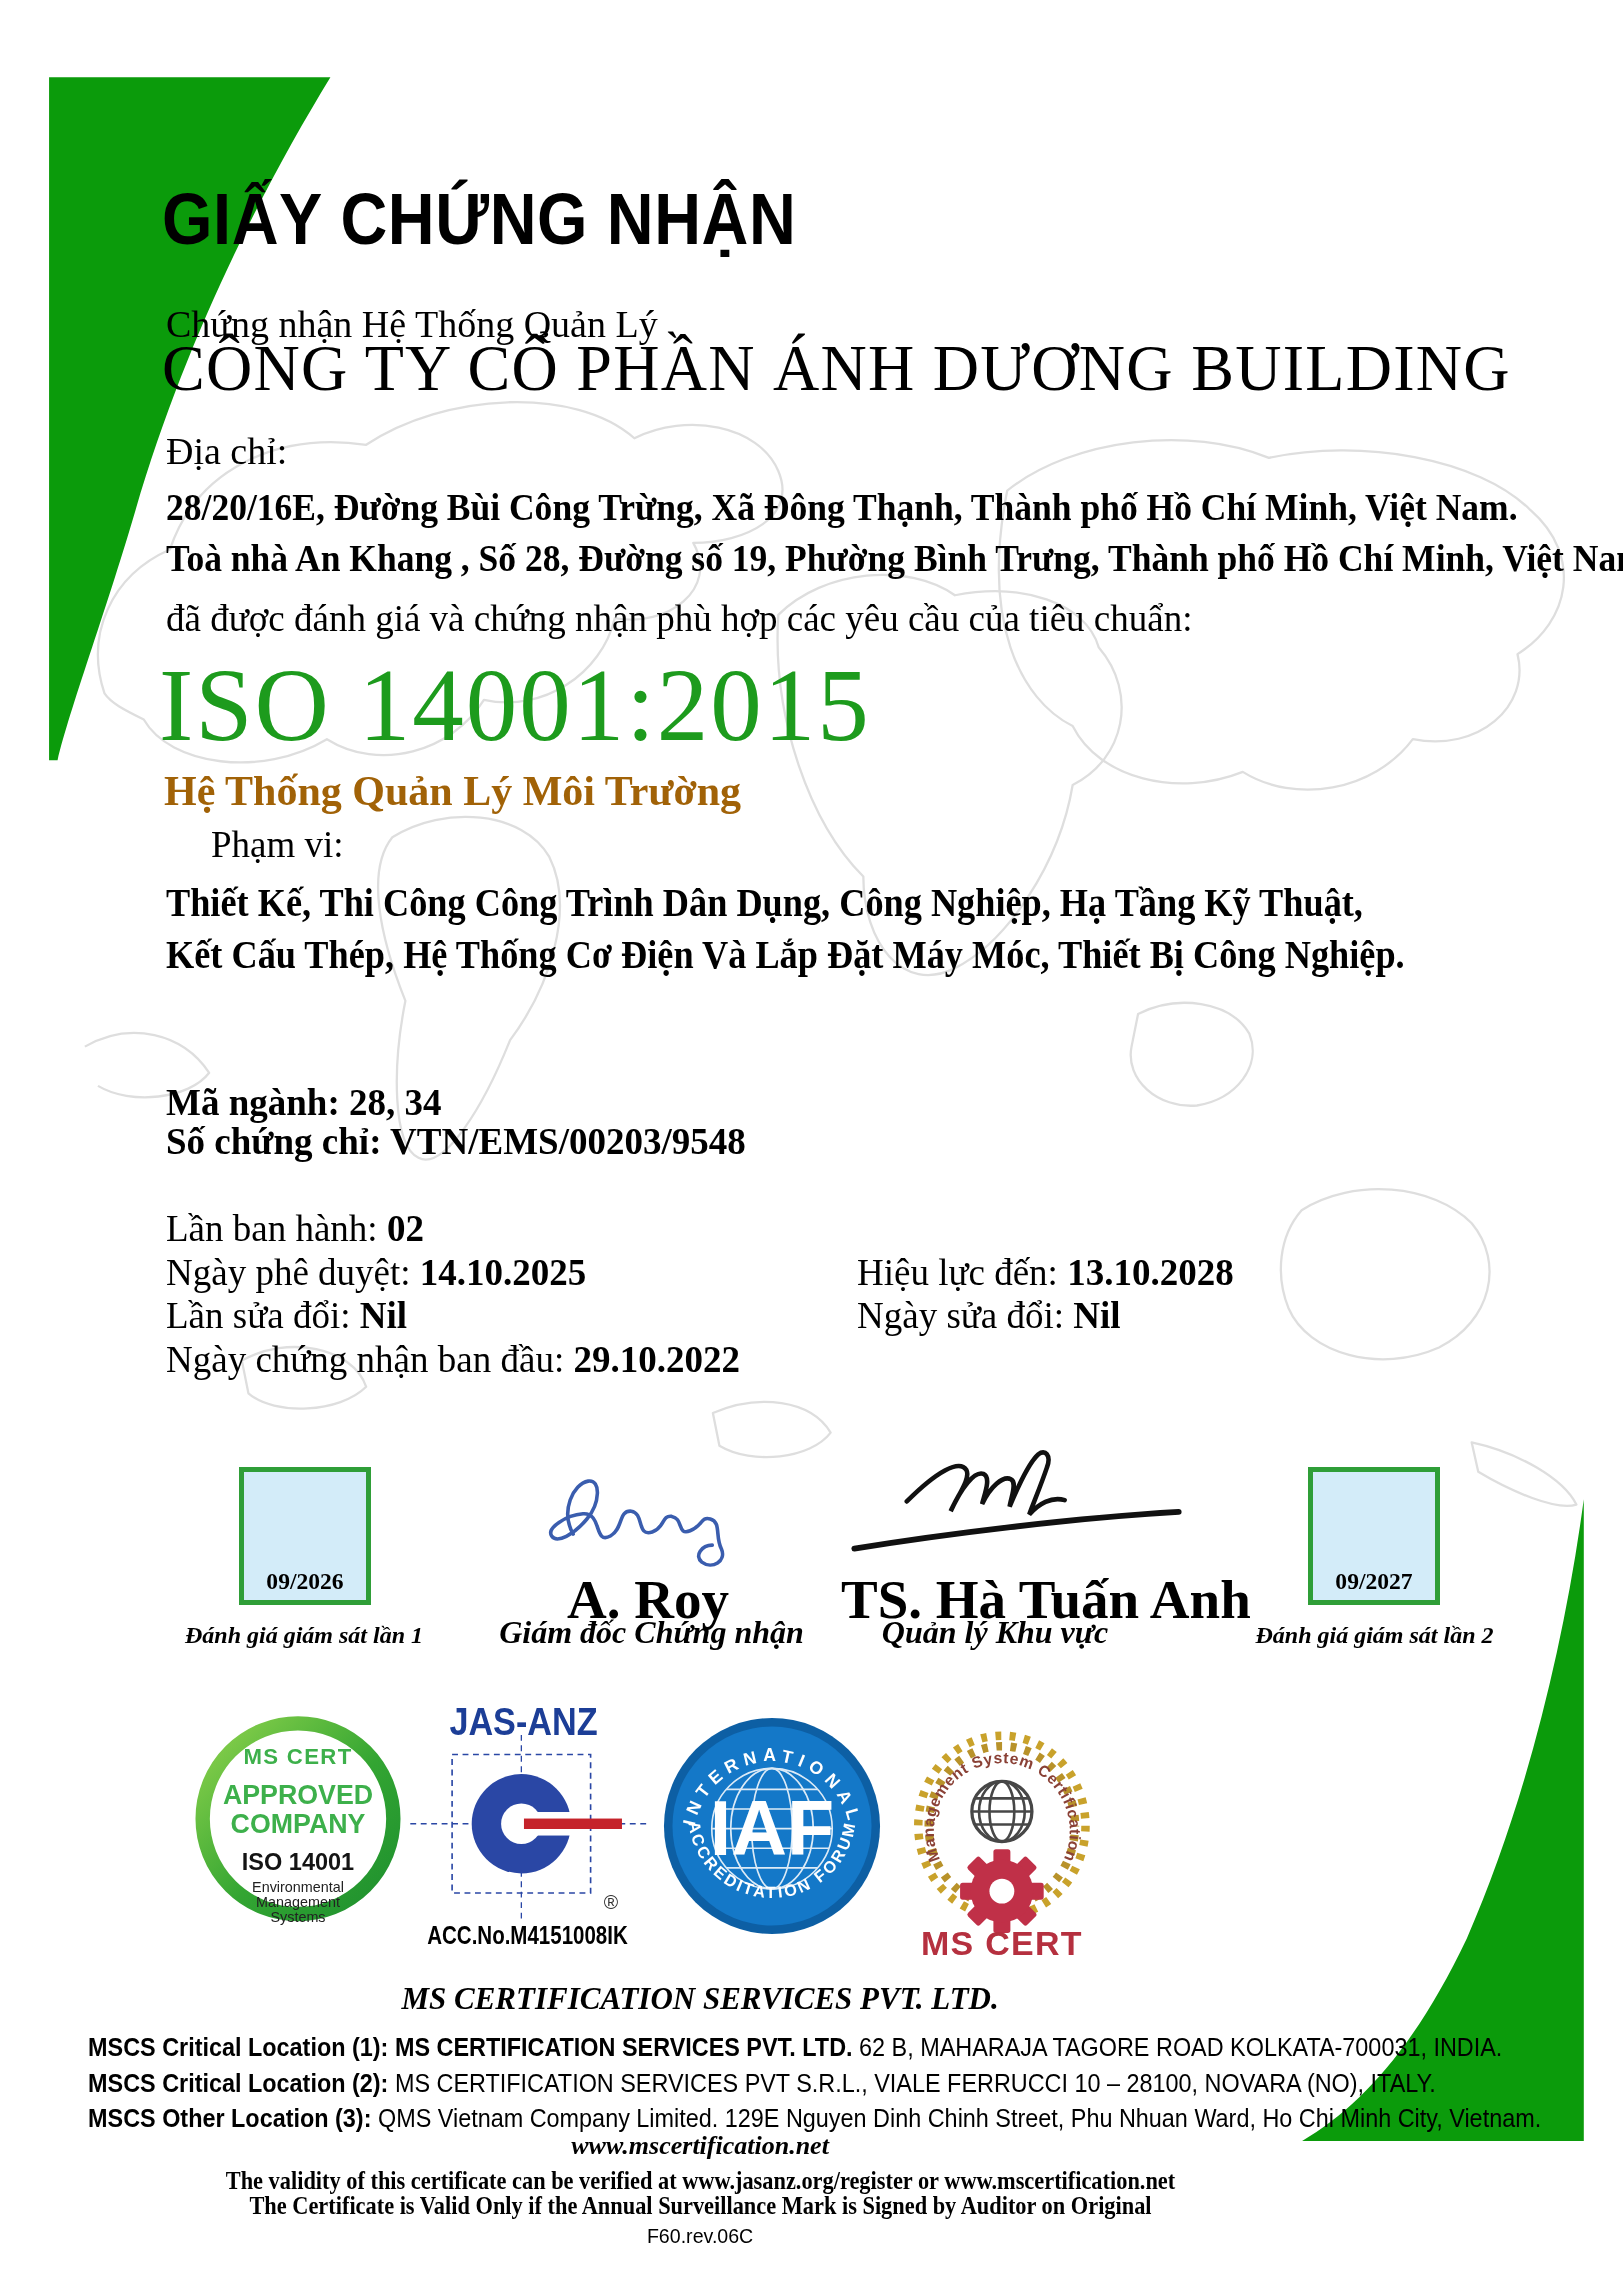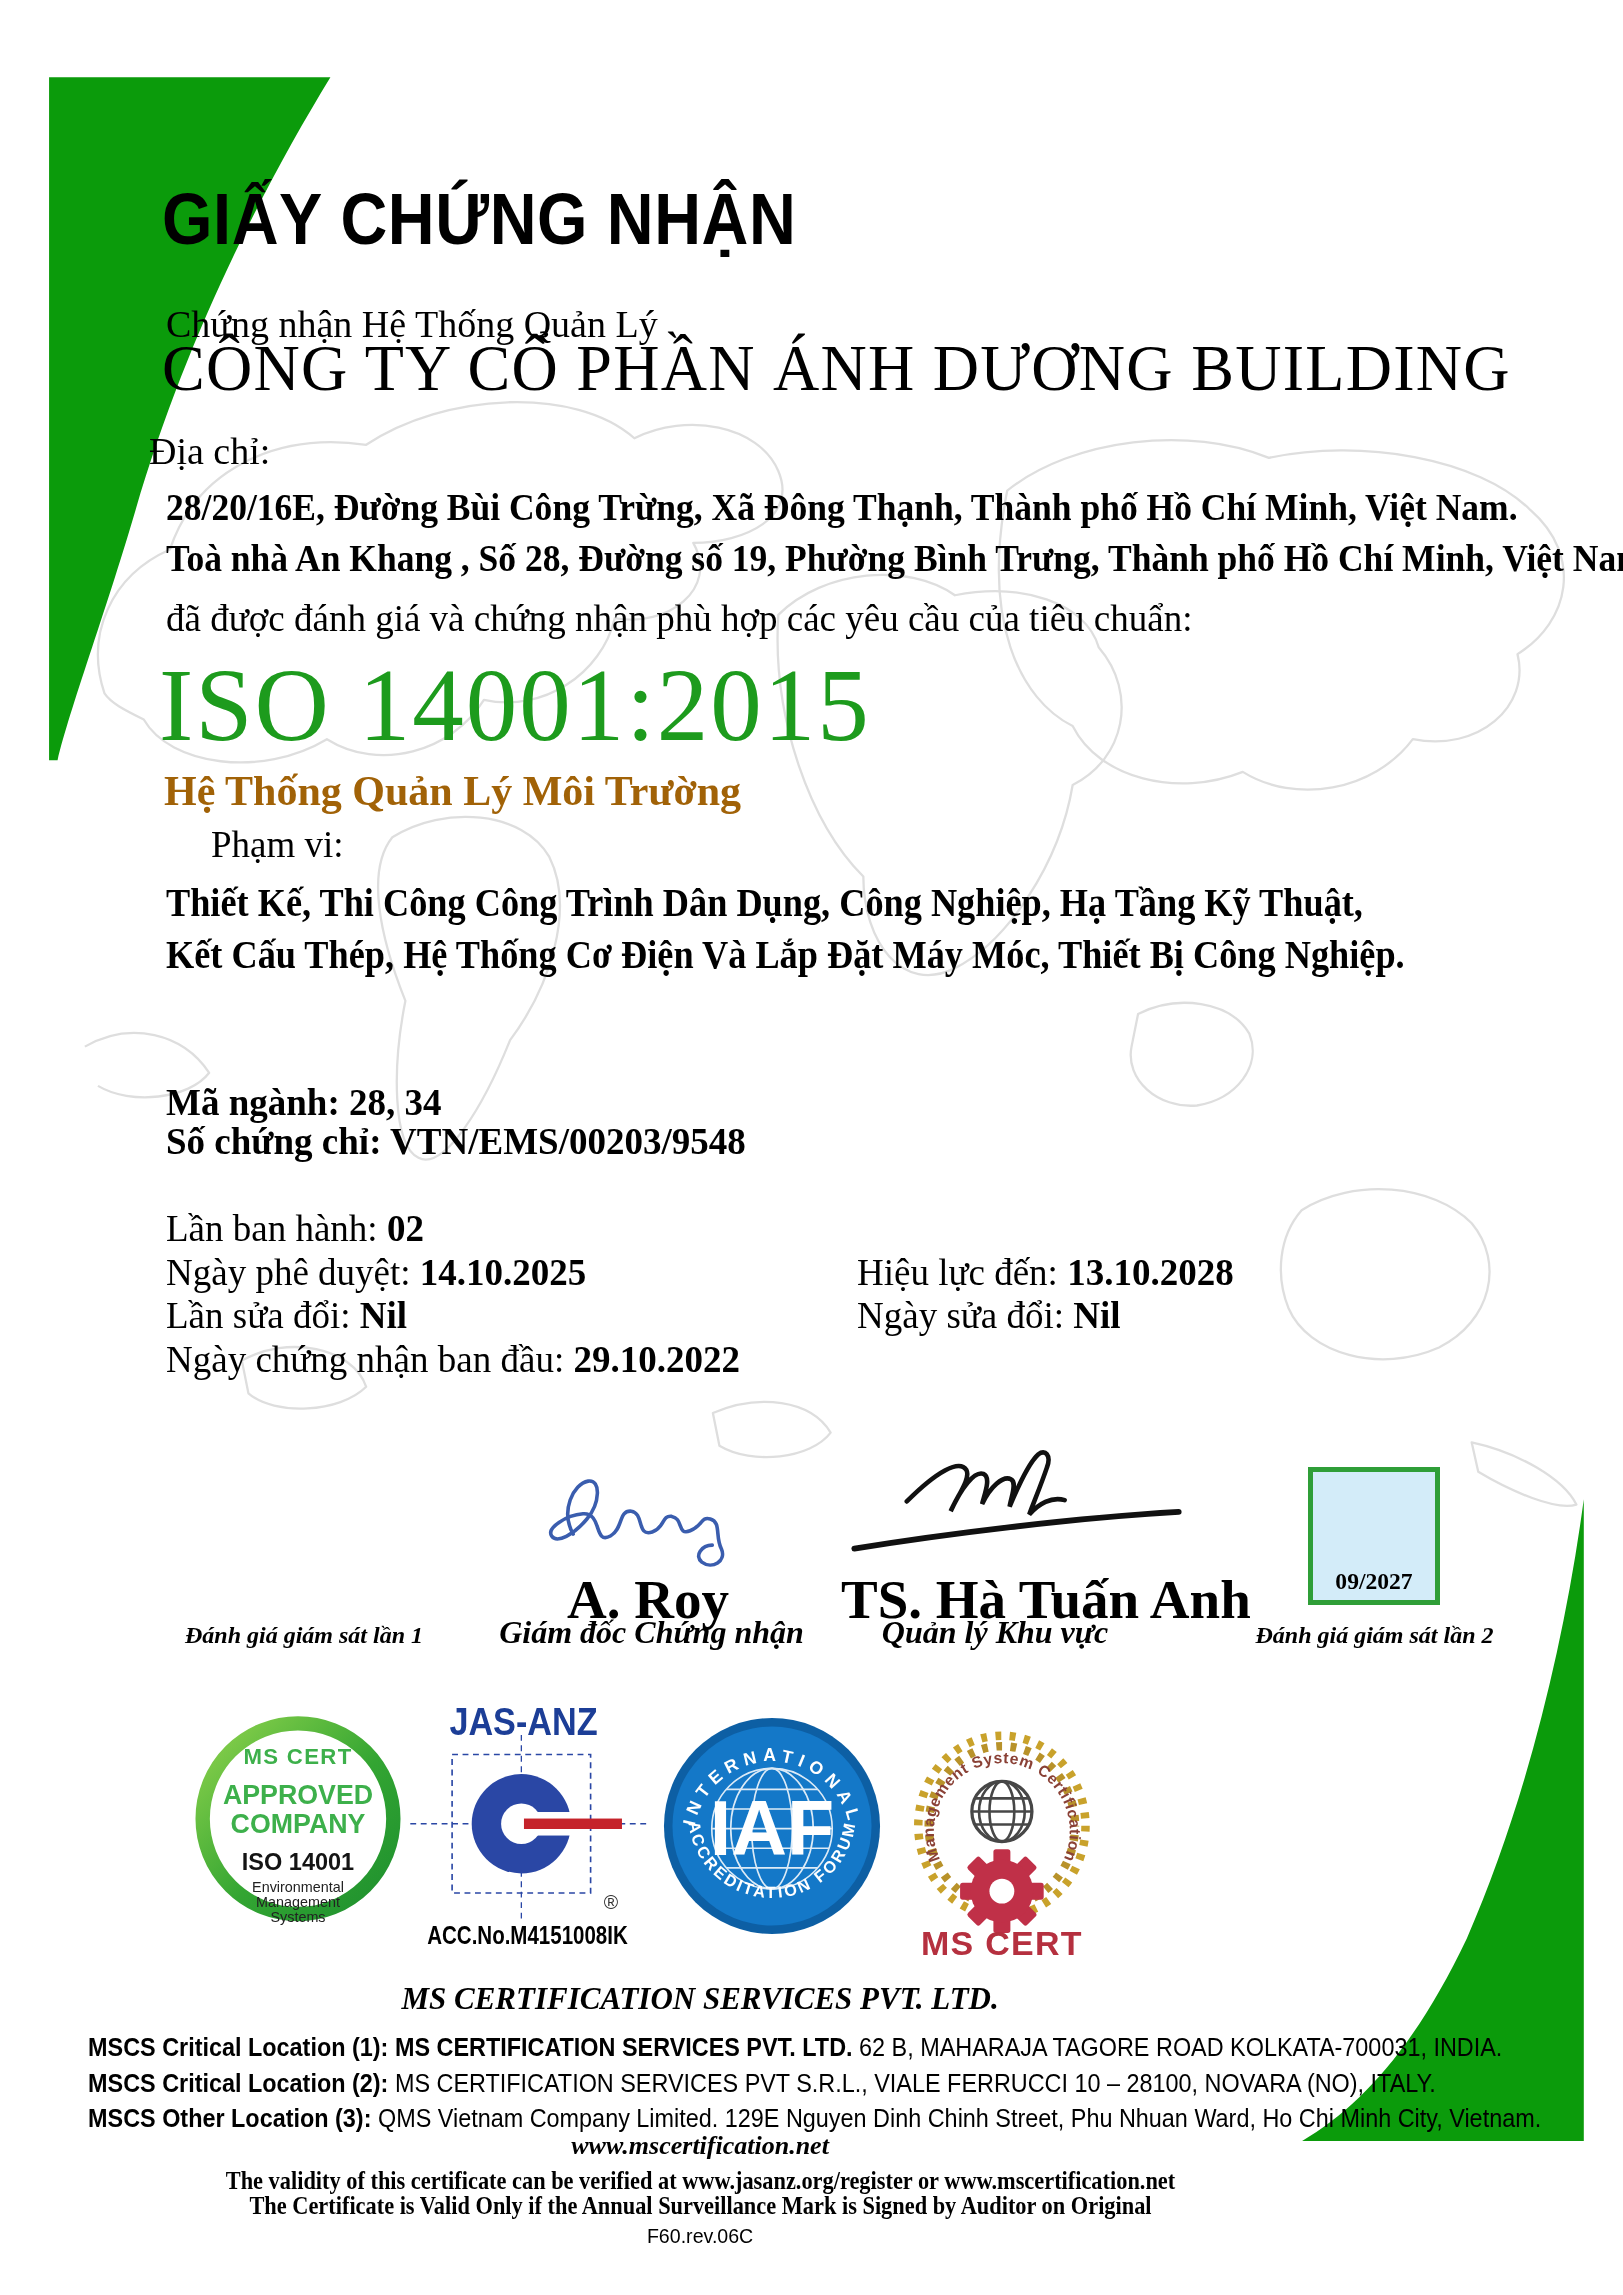--- a/index.html
+++ b/index.html
@@ -6,21 +6,21 @@
   .page{position:relative;width:1623px;height:2295px;background:#fff;overflow:hidden;
         font-family:"Liberation Serif","DejaVu Serif",serif;color:#000;}
   .abs{position:absolute;}
   .serif{font-family:"Liberation Serif","DejaVu Serif",serif;}
 
   .main-title{left:162px;top:178px;font-size:72px;font-weight:700;
       font-family:"Liberation Sans","DejaVu Sans",sans-serif;
       transform:scaleX(.90);transform-origin:0 0;letter-spacing:0.7px;white-space:nowrap;}
   .subtitle{left:166px;top:302px;font-size:38px;white-space:nowrap;}
   .company{left:162px;top:331px;font-size:65px;letter-spacing:1.3px;white-space:nowrap;transform:scaleX(.985);transform-origin:0 0;}
-  .addr-label{left:149px;top:429px;font-size:38px;}
+  .addr-label{left:166px;top:429px;font-size:38px;}
   .addr1{left:166px;top:486px;font-size:37px;font-weight:700;white-space:nowrap;transform:scaleX(.96);transform-origin:0 0;}
   .addr2{left:166px;top:537px;font-size:37px;font-weight:700;white-space:nowrap;transform:scaleX(.96);transform-origin:0 0;}
   .note{left:166px;top:597px;font-size:37px;white-space:nowrap;}
   .iso{left:159px;top:649px;font-size:103px;line-height:1.1;color:#1d9b1d;letter-spacing:2px;white-space:nowrap;}
   .iso-name{left:164px;top:767px;font-size:42px;font-weight:700;color:#a16207;white-space:nowrap;}
   .scope-label{left:166px;top:823px;font-size:37px;margin-left:45px;}
   .scope1{left:166px;top:880px;font-size:39px;font-weight:700;white-space:nowrap;transform:scaleX(.93);transform-origin:0 0;}
   .scope2{left:166px;top:932px;font-size:39px;font-weight:700;white-space:nowrap;transform:scaleX(.93);transform-origin:0 0;}
   .fld{font-size:37px;white-space:nowrap;margin-top:8px;}
   .fld .v{font-weight:700;}
@@ -107,20 +107,23 @@
 
   <div class="abs fld f-manganh serif"><span>Mã ngành:</span> <span class="v">28, 34</span></div>
   <div class="abs fld f-socc serif"><span>Số chứng chỉ:</span> <span class="v">VTN/EMS/00203/9548</span></div>
   <div class="abs fld f-lbh serif"><span>Lần ban hành:</span> <span class="v">02</span></div>
   <div class="abs fld f-npd serif"><span>Ngày phê duyệt:</span> <span class="v">14.10.2025</span></div>
   <div class="abs fld f-hld serif"><span>Hiệu lực đến:</span> <span class="v">13.10.2028</span></div>
   <div class="abs fld f-lsd serif"><span>Lần sửa đổi:</span> <span class="v">Nil</span></div>
   <div class="abs fld f-nsd serif"><span>Ngày sửa đổi:</span> <span class="v">Nil</span></div>
   <div class="abs fld f-ncn serif"><span>Ngày chứng nhận ban đầu:</span> <span class="v">29.10.2022</span></div>
 
+  <div class="abs survbox box1">
+    <div class="d serif">09/2026</div>
+  </div>
   <div class="abs survbox box2">
     <div class="d serif">09/2027</div>
   </div>
   <div class="abs cap cap1 serif">Đánh giá giám sát lần 1</div>
   <div class="abs cap cap2 serif">Đánh giá giám sát lần 2</div>
 
   <svg class="abs" style="left:537px;top:1472px;" width="203" height="111" viewBox="0 0 310 170" fill="none">
     <path d="M55,95 C35,60 55,18 78,14 C98,11 96,48 76,72 C56,96 30,110 22,98 C14,86 44,66 70,64 C100,62 86,112 112,98 C132,87 124,58 144,60 C164,63 152,100 176,92 C196,85 190,66 206,68 C224,71 214,98 234,90 C254,82 250,68 265,72 C282,77 272,98 282,118 C290,136 268,150 252,138 C240,128 252,112 268,112" stroke="#3a5dae" stroke-width="5.5" stroke-linecap="round"></path>
   </svg>
   <svg class="abs" style="left:838px;top:1449px;" width="357" height="118" viewBox="0 0 545 180" fill="none">

